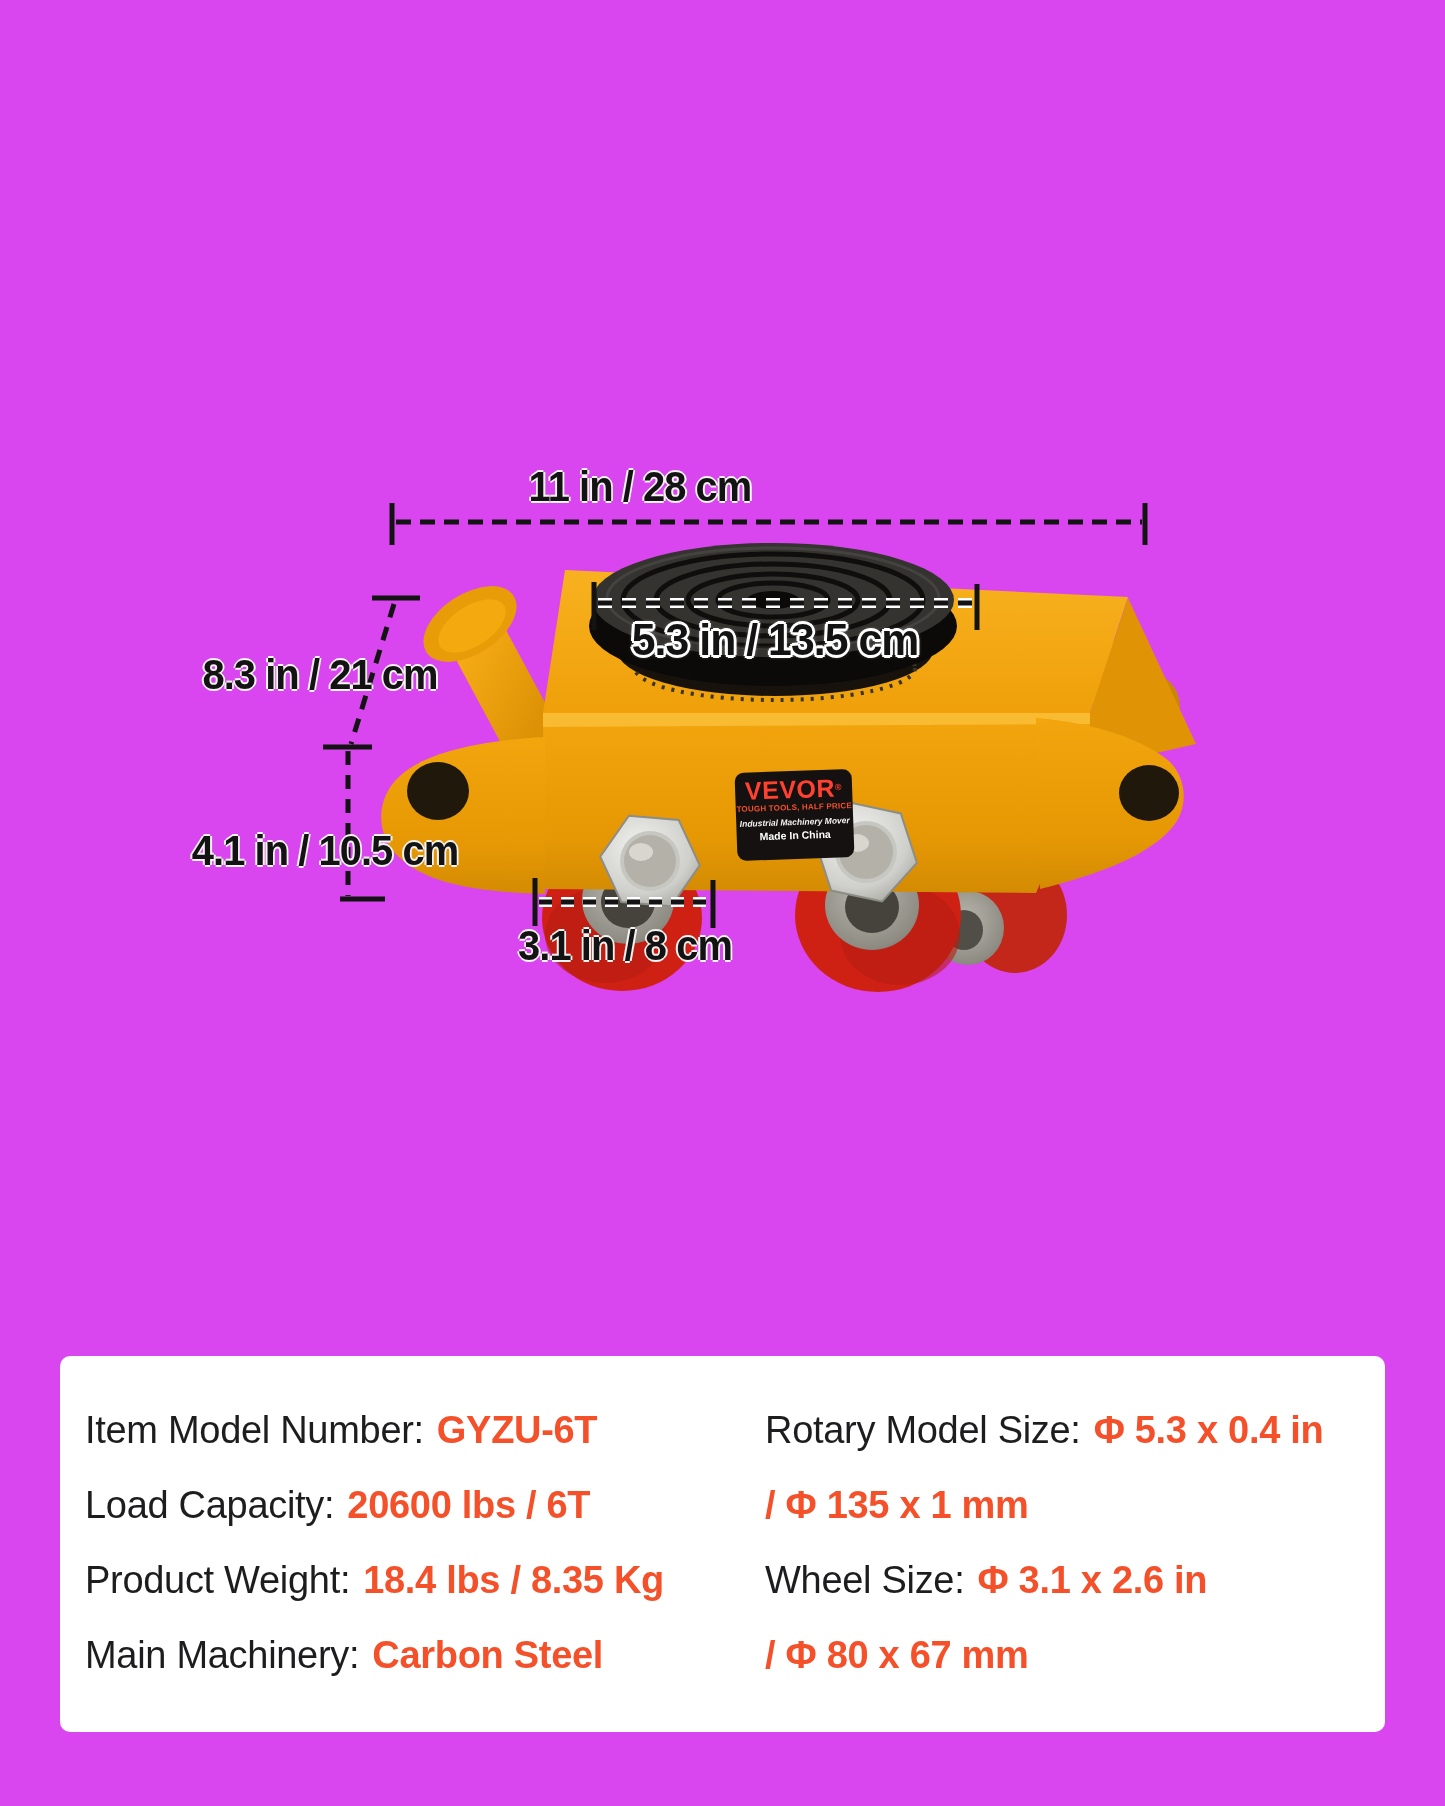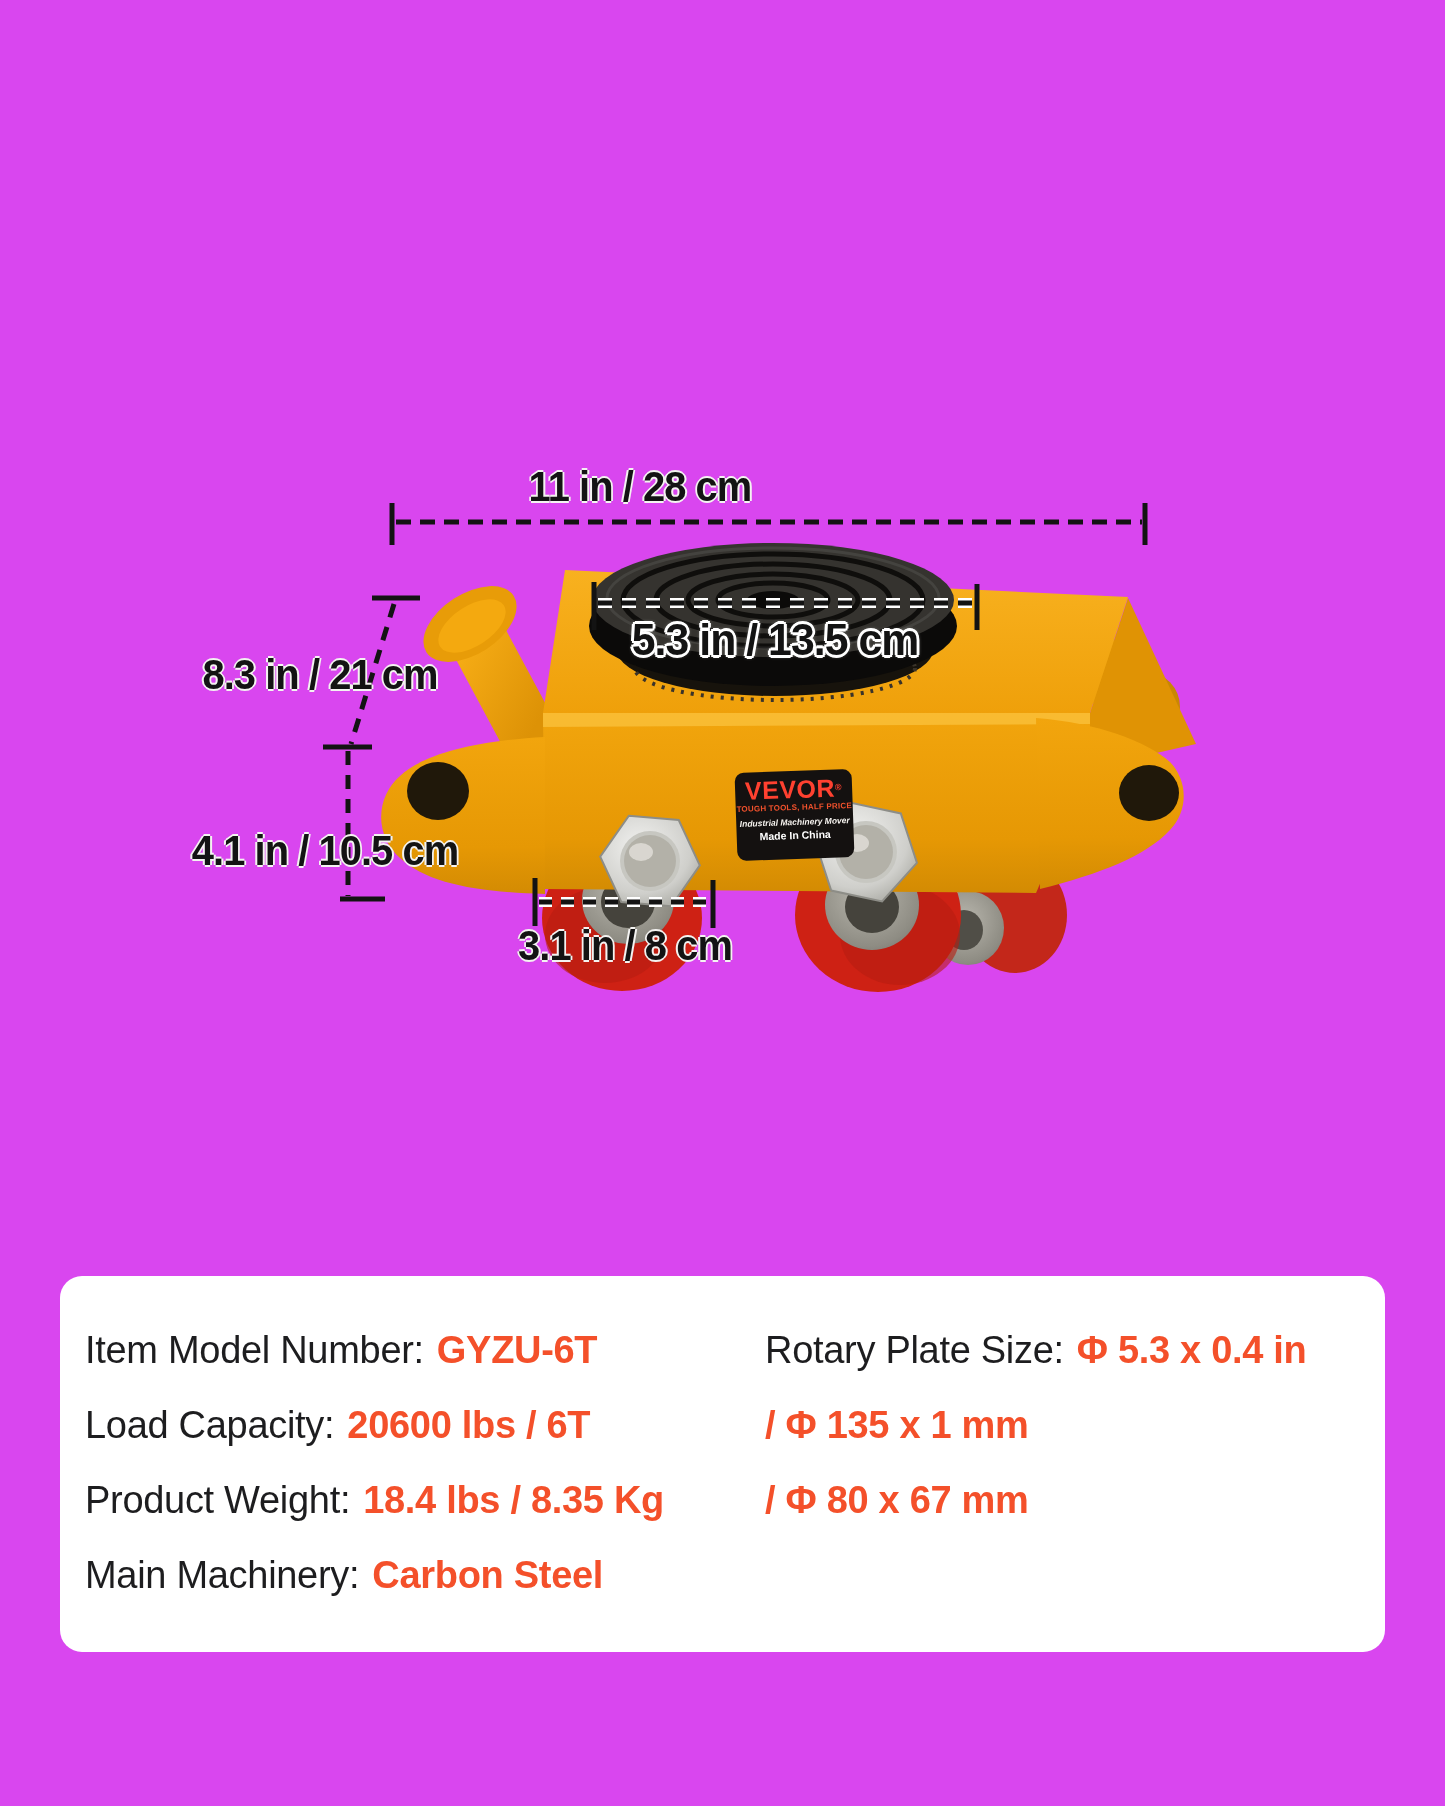--- a/index.html
+++ b/index.html
@@ -20,22 +20,22 @@
   .brand-label{position:absolute;left:736px;top:771px;width:117px;height:88px;
     background:#141110;border-radius:9px;transform:rotate(-2deg);
     display:flex;flex-direction:column;align-items:center;box-sizing:border-box;padding-top:6px;}
   .brand-name{font:800 25px/1 "Liberation Sans",sans-serif;color:#ff4130;letter-spacing:.5px;}
   .brand-reg{font-size:9px;vertical-align:super;}
   .brand-tagline{margin-top:2px;font:700 8px/1 "Liberation Sans",sans-serif;color:#f0512c;letter-spacing:.2px;}
   .brand-product{margin-top:6px;font:italic 700 8.5px/1 "Liberation Sans",sans-serif;color:#f5f2ee;}
   .brand-origin{margin-top:3px;font:700 10.5px/1 "Liberation Sans",sans-serif;color:#ffffff;}
 
   
-  .spec-panel{position:absolute;left:60px;top:1276px;width:1325px;height:376px;
-    background:#ffffff;border-radius:22px;}
+  .spec-panel{position:absolute;left:60px;top:1356px;width:1325px;height:376px;
+    background:#ffffff;border-radius:10px;}
   .spec-col{position:absolute;top:36px;display:flex;flex-direction:column;}
   .spec-col-left{left:25px;}
   .spec-col-right{left:705px;}
   .spec-row{height:75px;display:flex;align-items:center;white-space:nowrap;
     font:400 38px/1 "Liberation Sans",sans-serif;color:#1d1d1f;letter-spacing:-.3px;}
   .spec-label:not(:empty){margin-right:13px;}
   .spec-value{font-weight:700;color:#f4502a;}
 </style>
 </head>
 <body>
@@ -190,27 +190,31 @@
         <span class="spec-label">Product Weight:</span>
         <span class="spec-value">18.4 lbs / 8.35 Kg</span>
       </div>
       <div class="spec-row">
         <span class="spec-label">Main Machinery:</span>
         <span class="spec-value">Carbon Steel</span>
       </div>
     </div>
     <div class="spec-col spec-col-right">
       <div class="spec-row">
-        <span class="spec-label">Rotary Plate Size:</span>
+        <span class="spec-label">Rotary Model Size:</span>
         <span class="spec-value">Φ 5.3 x 0.4 in</span>
       </div>
       <div class="spec-row">
         <span class="spec-label"></span>
         <span class="spec-value">/ Φ 135 x 1 mm</span>
       </div>
       <div class="spec-row">
+        <span class="spec-label">Wheel Size:</span>
+        <span class="spec-value">Φ 3.1 x 2.6 in</span>
+      </div>
+      <div class="spec-row">
         <span class="spec-label"></span>
         <span class="spec-value">/ Φ 80 x 67 mm</span>
       </div>
     </div>
   </div>
 
 </div>
 
 </body></html>

